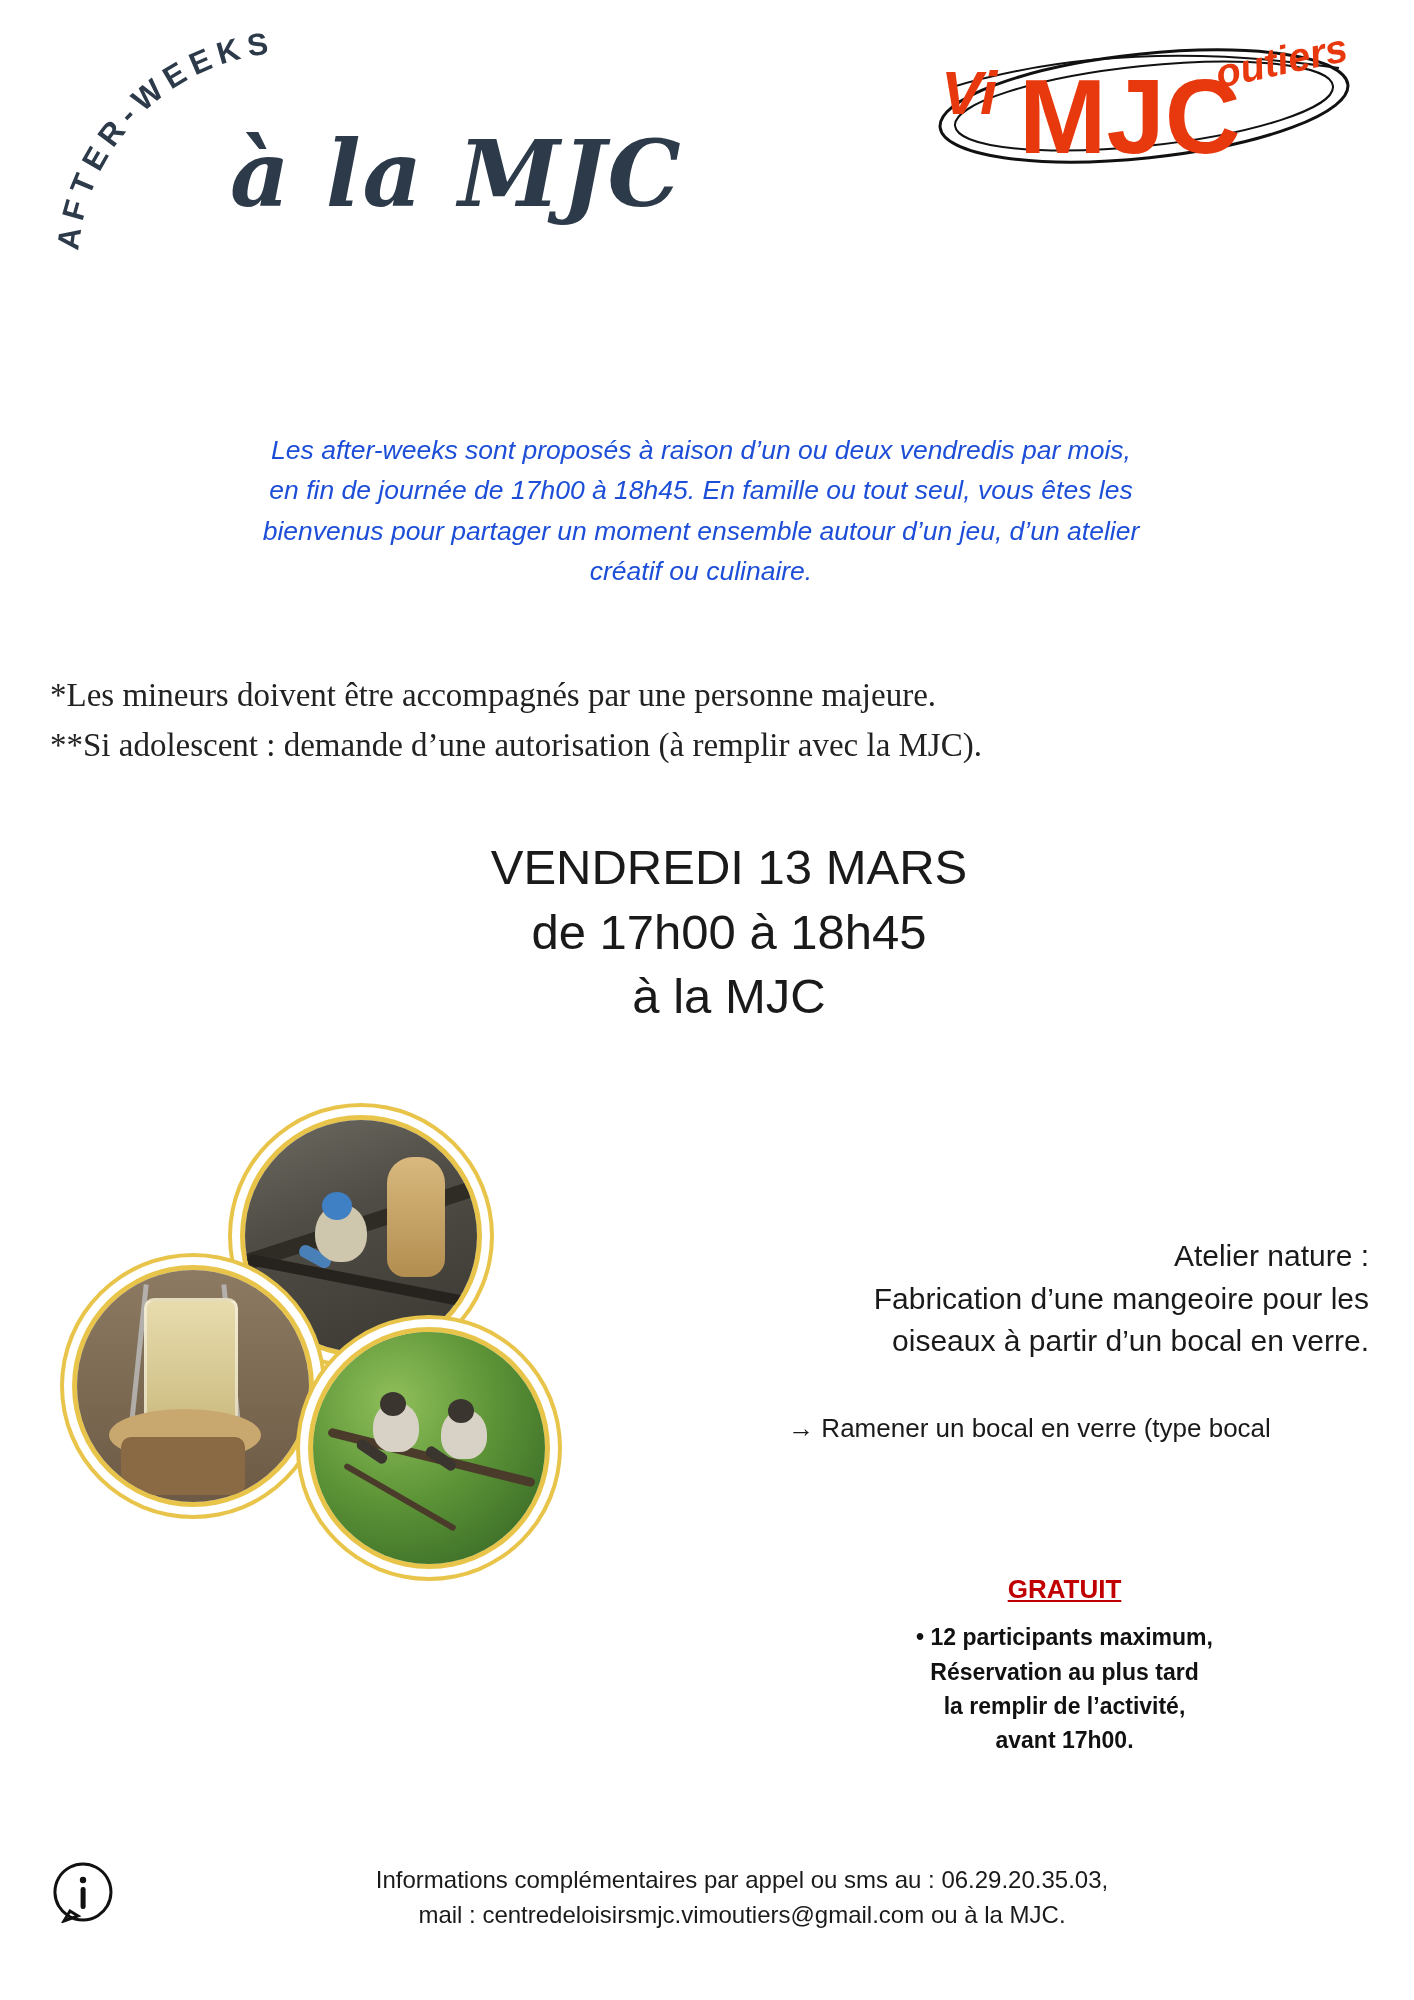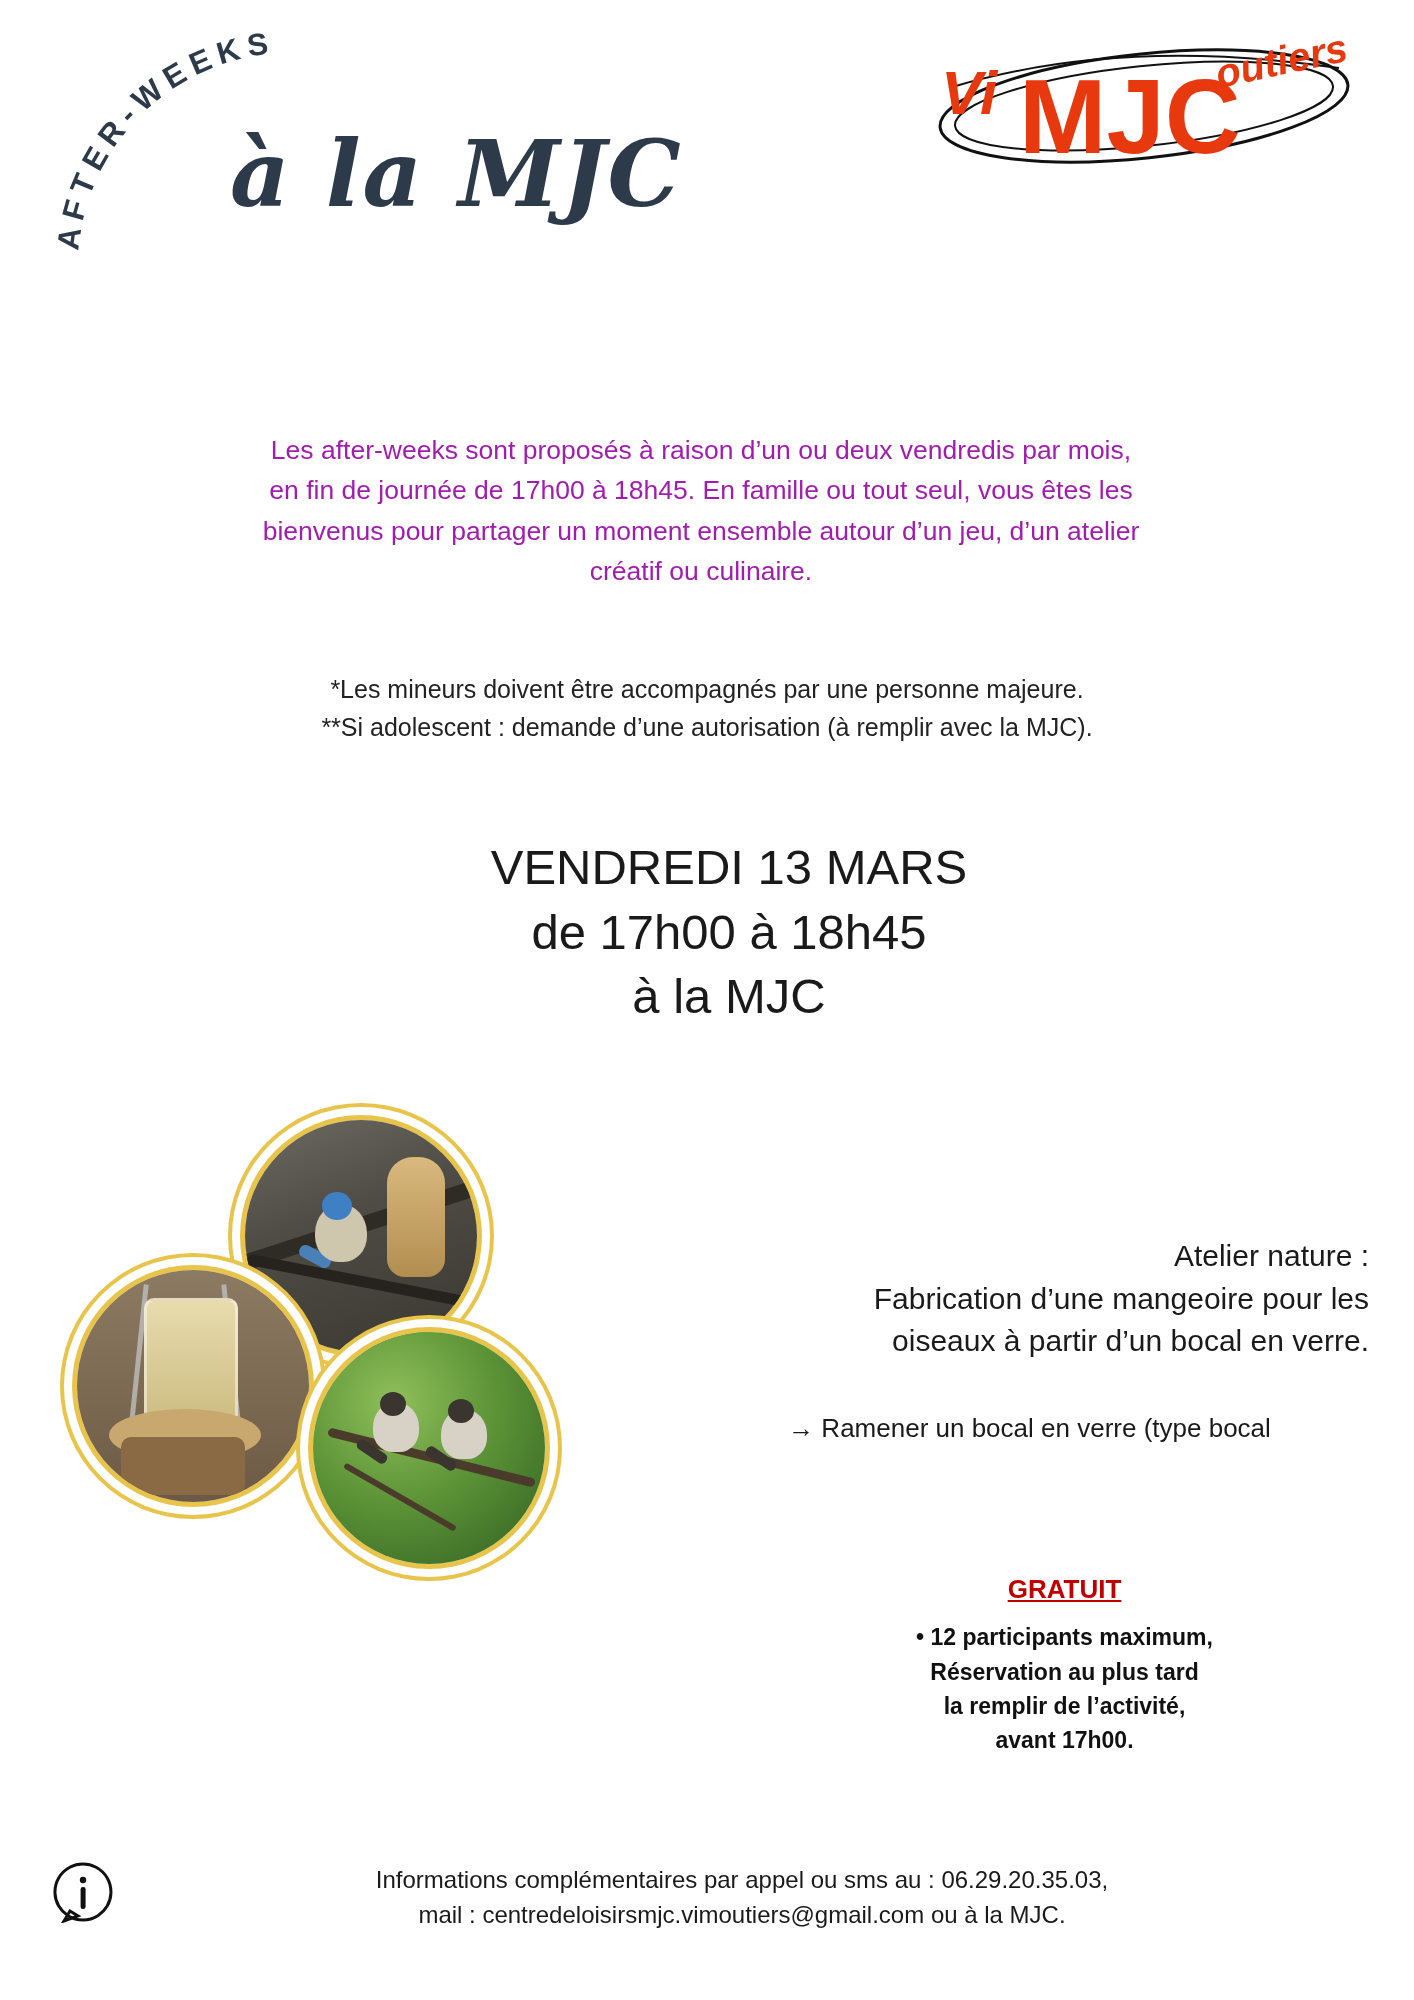--- a/index.html
+++ b/index.html
@@ -65,31 +65,33 @@
 
   
   .intro {
     position: absolute;
     left: 50px;
     right: 62px;
     top: 430px;
     text-align: center;
     font-size: 26.5px;
     line-height: 1.52;
-    color: #a21caf;
+    color: #1d4ed8;
+    font-style: italic;
   }
   .notes {
     position: absolute;
     left: 50px;
     right: 50px;
     top: 670px;
-    text-align: center;
-    font-size: 25px;
+    text-align: left;
+    font-size: 33px;
     line-height: 1.52;
     color: #222;
+    font-family: Liberation Serif, serif;
   }
 
   .event-block {
     position: absolute;
     left: 0;
     right: 0;
     top: 835px;
     text-align: center;
     font-size: 49px;
     line-height: 1.32;

